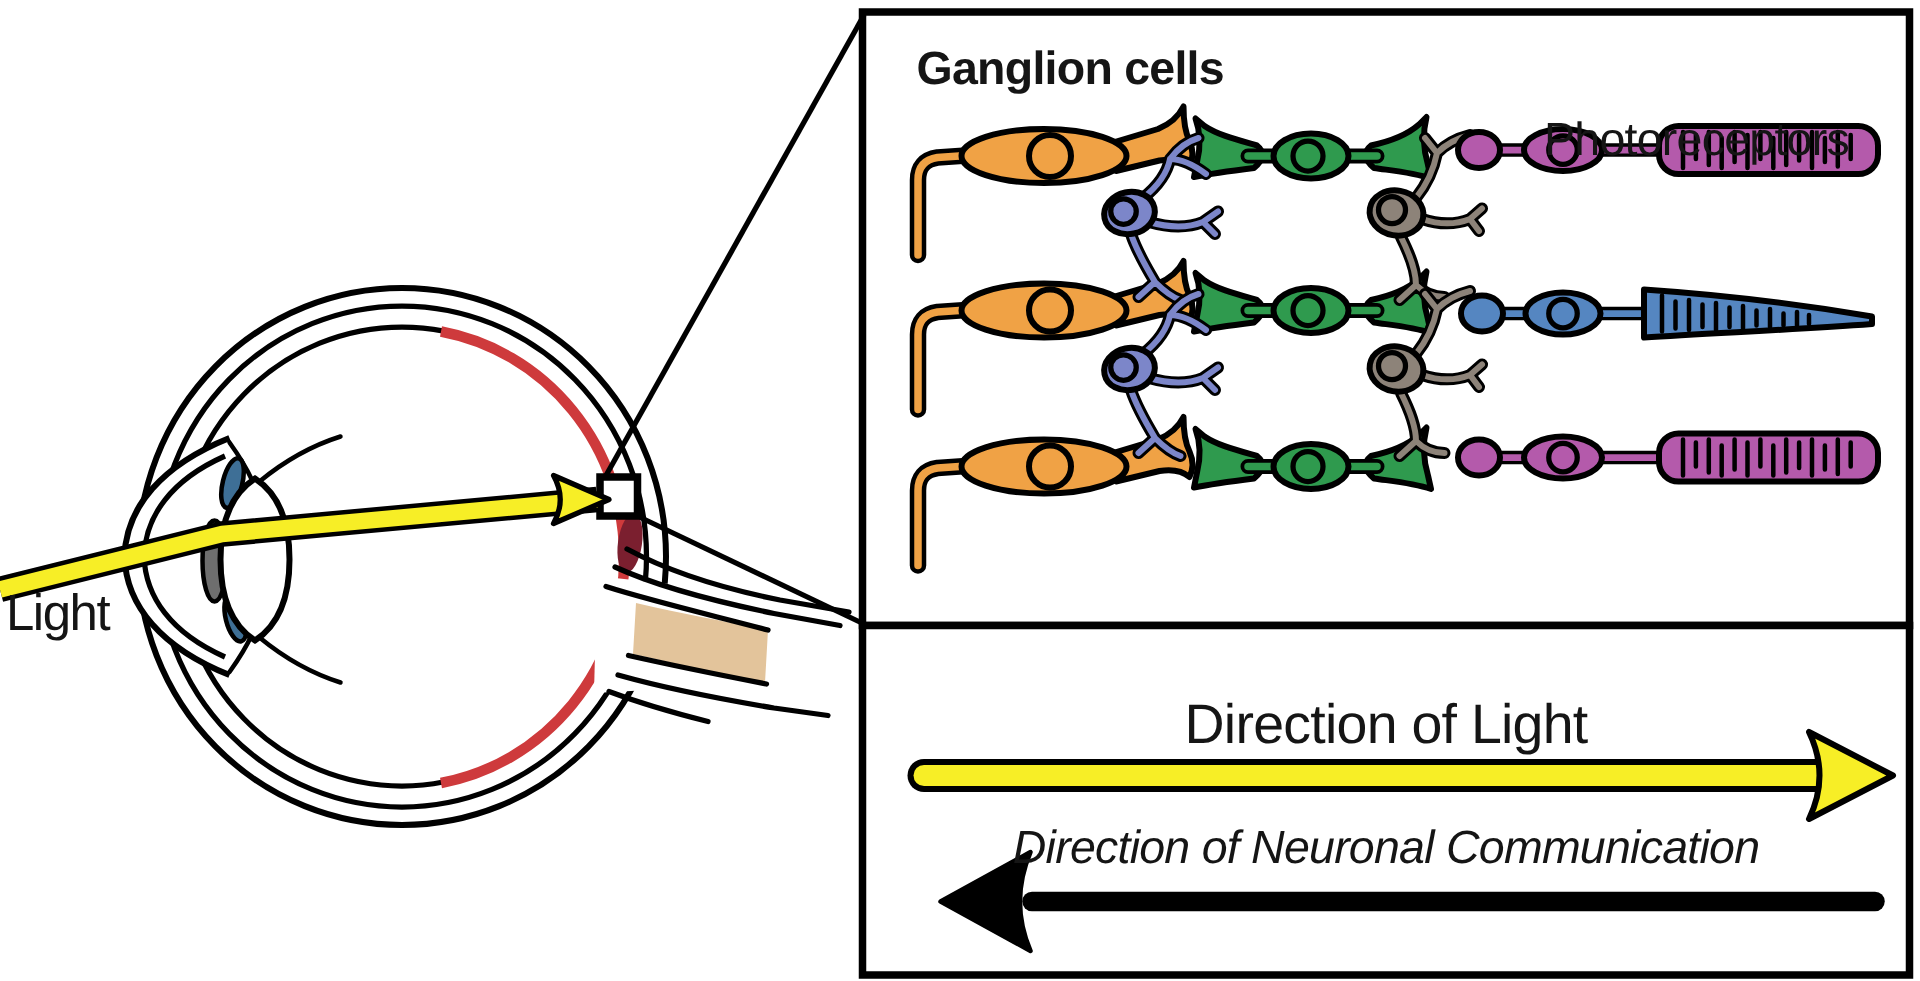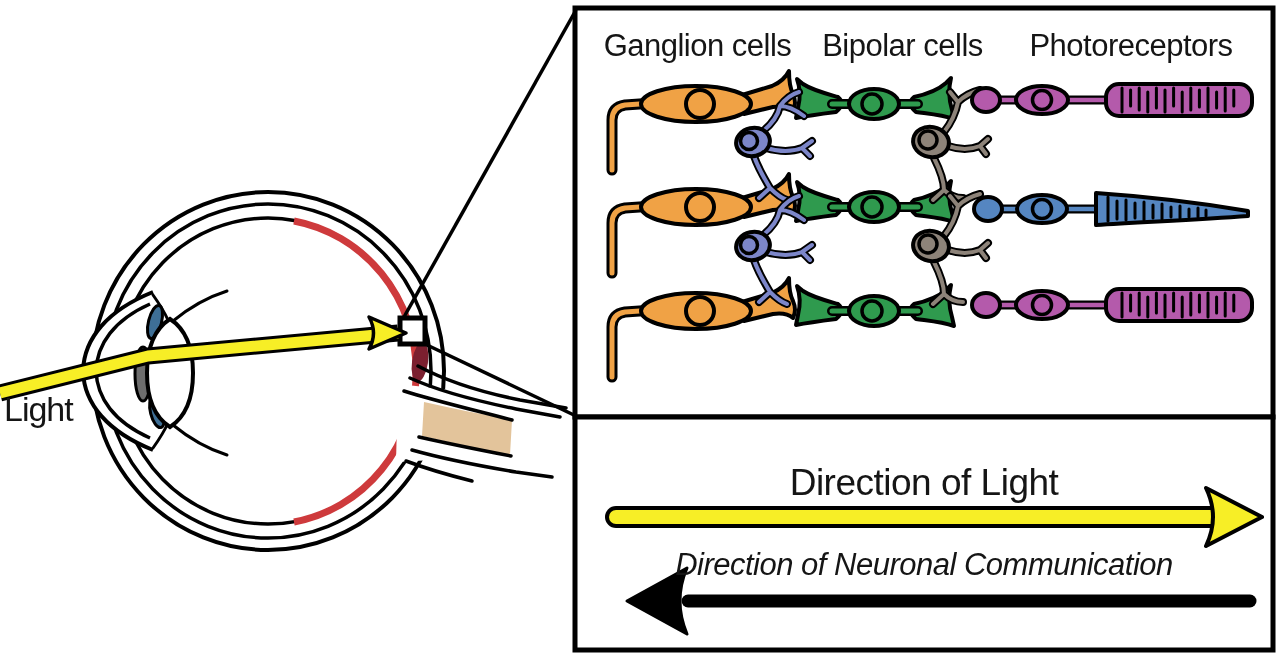--- a/index.html
+++ b/index.html
@@ -6,23 +6,23 @@
   .stage{
     position:relative;width:1280px;height:654px;background:#ffffff;
     font-family:"Liberation Sans","DejaVu Sans",sans-serif;color:#111;
     overflow:hidden;
   }
   .stage svg{position:absolute;left:0;top:0;}
   .lbl{position:absolute;color:#151515;letter-spacing:-0.5px;line-height:1.05;}
   .lbl.center{text-align:center;}
   .light-label{left:4px;top:392px;font-size:34px;letter-spacing:-1px;}
   .hdr{top:30px;font-size:31px;}
-  .hdr-ganglion{left:585px;width:225px;}
+  .hdr-ganglion{left:601px;width:225px;font-weight:bold;}
   .hdr-bipolar{left:790px;width:225px;}
-  .hdr-photo{left:1018px;width:226px;}
+  .hdr-photo{left:1018px;width:226px;margin-top:47px;}
   .dir-light{left:575px;width:698px;top:464px;font-size:37px;}
   .dir-neuro{left:575px;width:698px;top:549px;font-size:31px;font-style:italic;}
 </style>
 </head>
 <body>
 
 <div class="stage">
 
 <svg width="1280" height="654" viewBox="0 0 1280 654">
   <defs>
@@ -171,19 +171,18 @@
       <path d="M0,393 L148,356 L398,333" fill="none" stroke="#000" stroke-width="17" stroke-linejoin="round"></path>
       <path d="M0,393 L148,356 L398,333" fill="none" stroke-width="11" stroke-linejoin="round" stroke="#F7EE26"></path>
       <path d="M406,333 L369,317 Q378,333 369,349 Z" stroke="#000" stroke-width="3.5" stroke-linejoin="round" fill="#F7EE26"></path>
     </g>
   </g>
 </svg>
 
 <div class="lbl light-label">Light</div>
 
 <div class="lbl center hdr hdr-ganglion">Ganglion cells</div>
-<div class="lbl center hdr hdr-bipolar">Bipolar cells</div>
 <div class="lbl center hdr hdr-photo">Photoreceptors</div>
 
 <div class="lbl center dir-light">Direction of Light</div>
 <div class="lbl center dir-neuro">Direction of Neuronal Communication</div>
 
 </div>
 
 </body></html>

